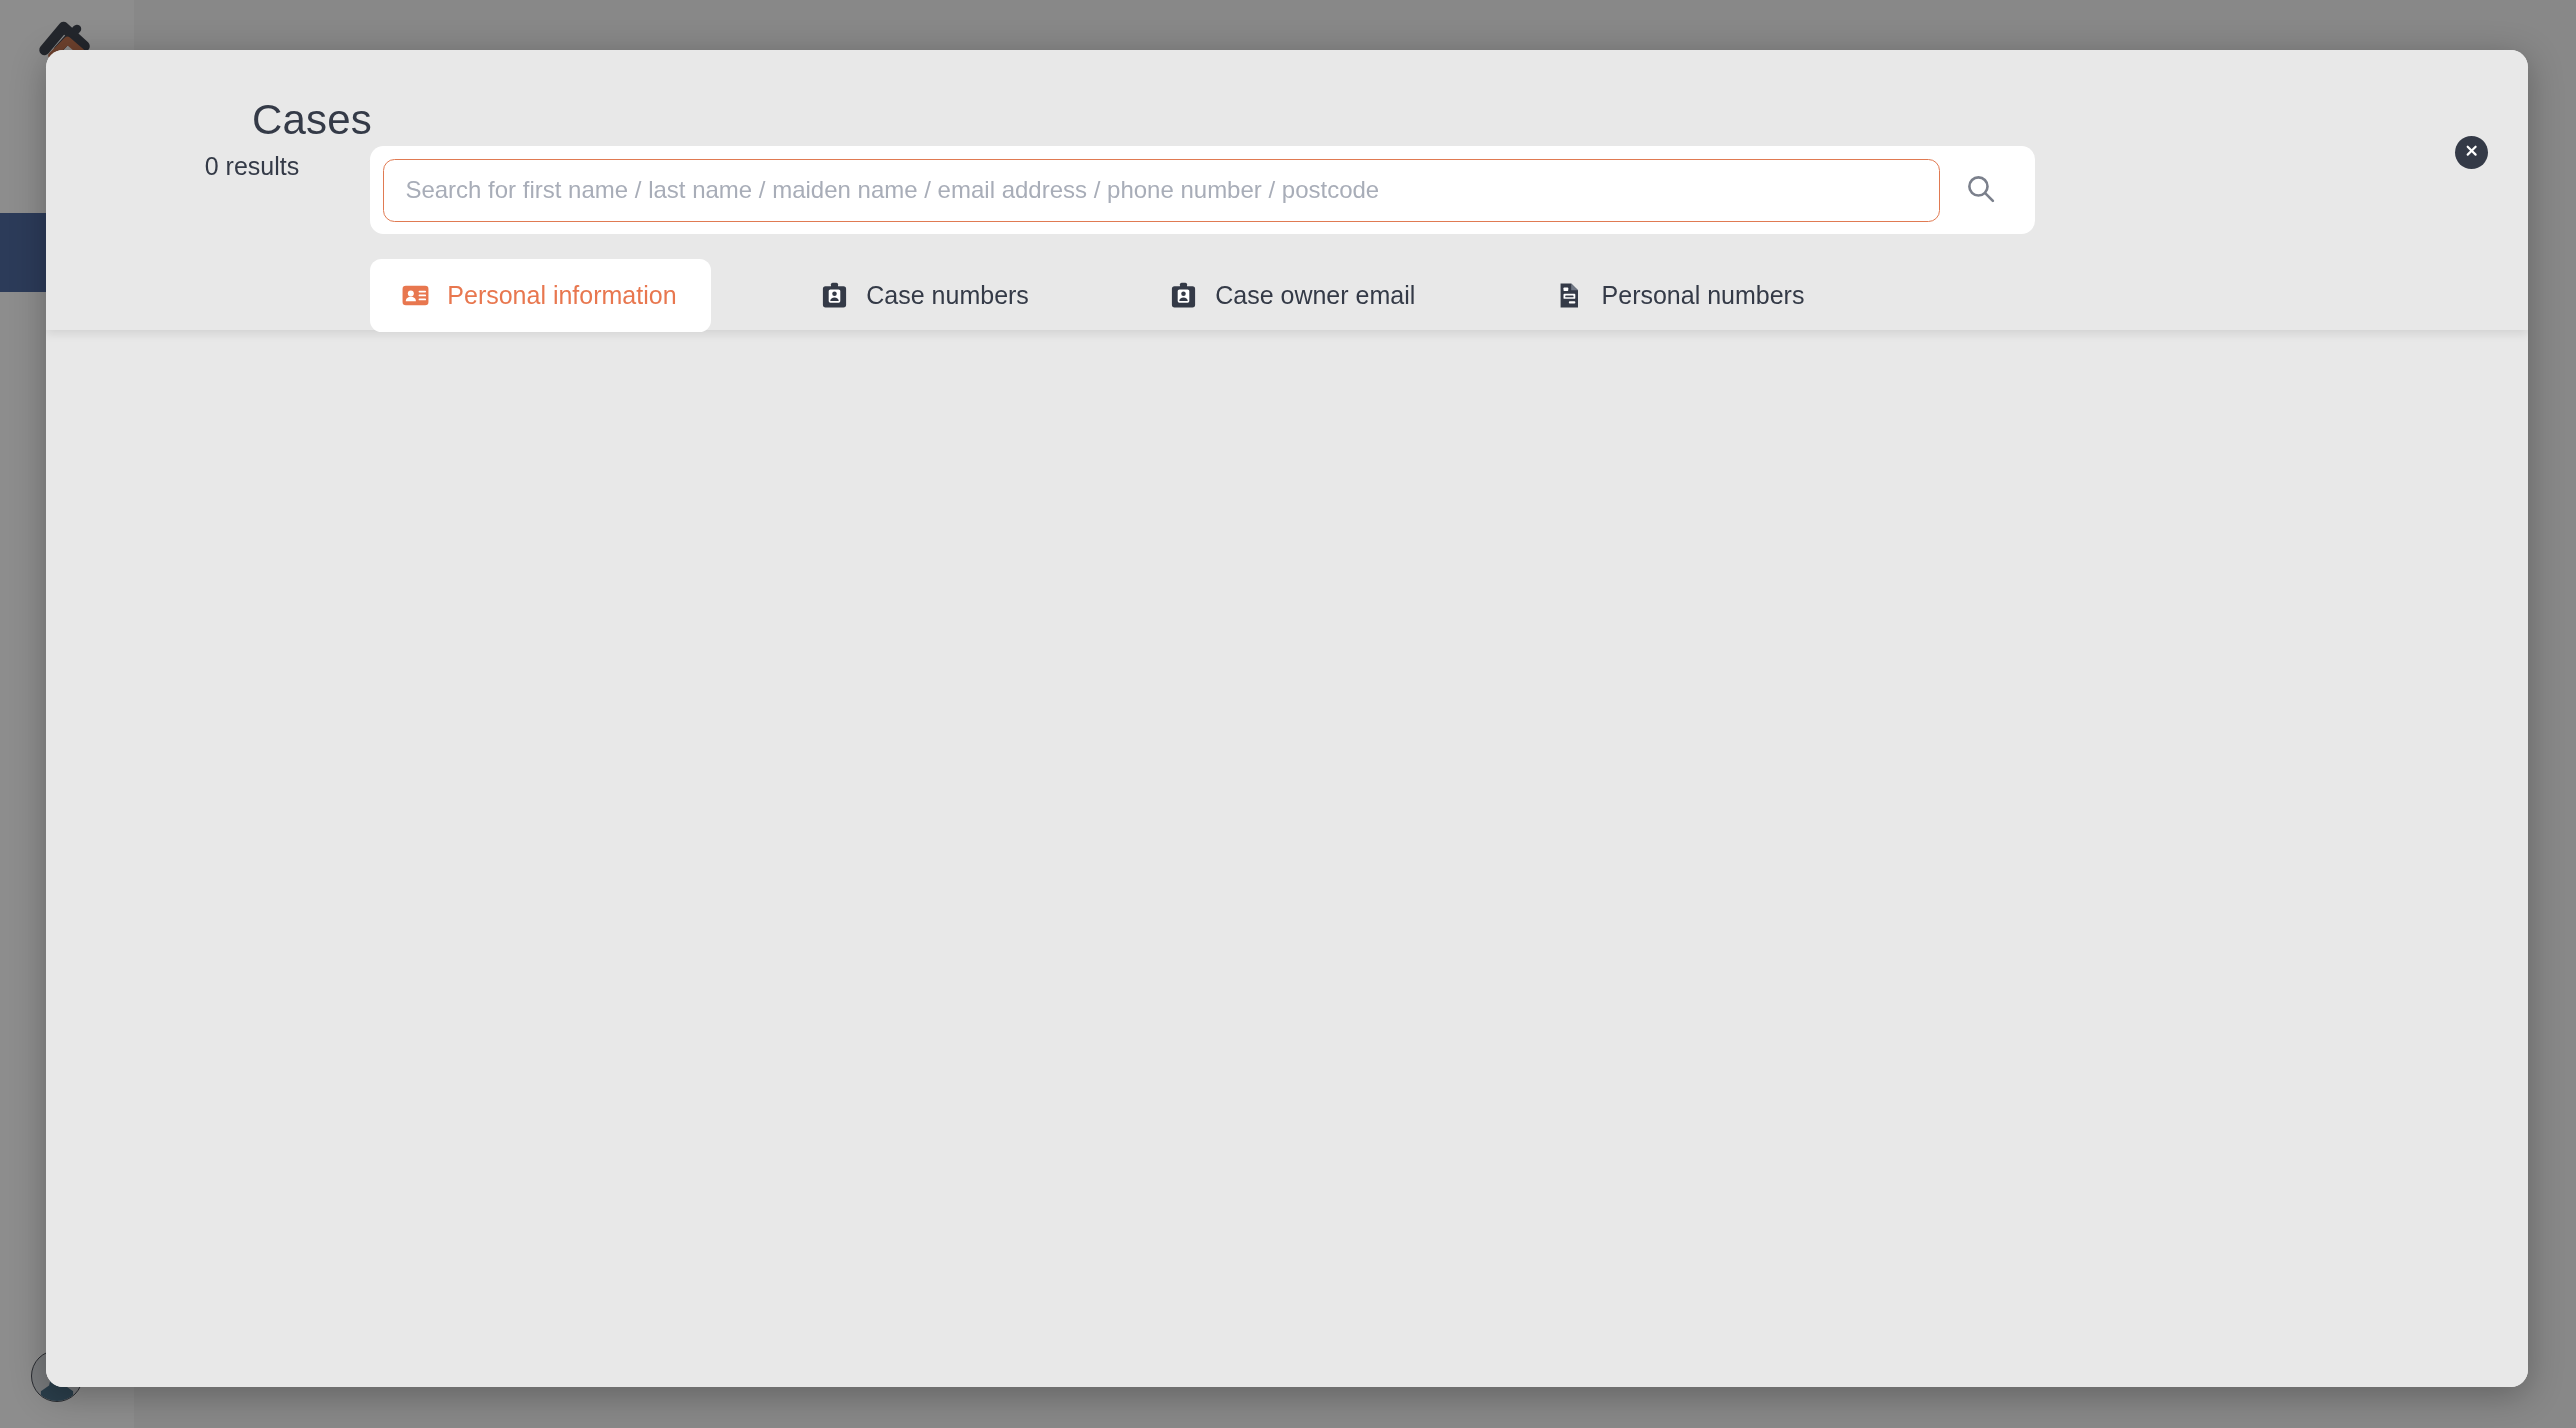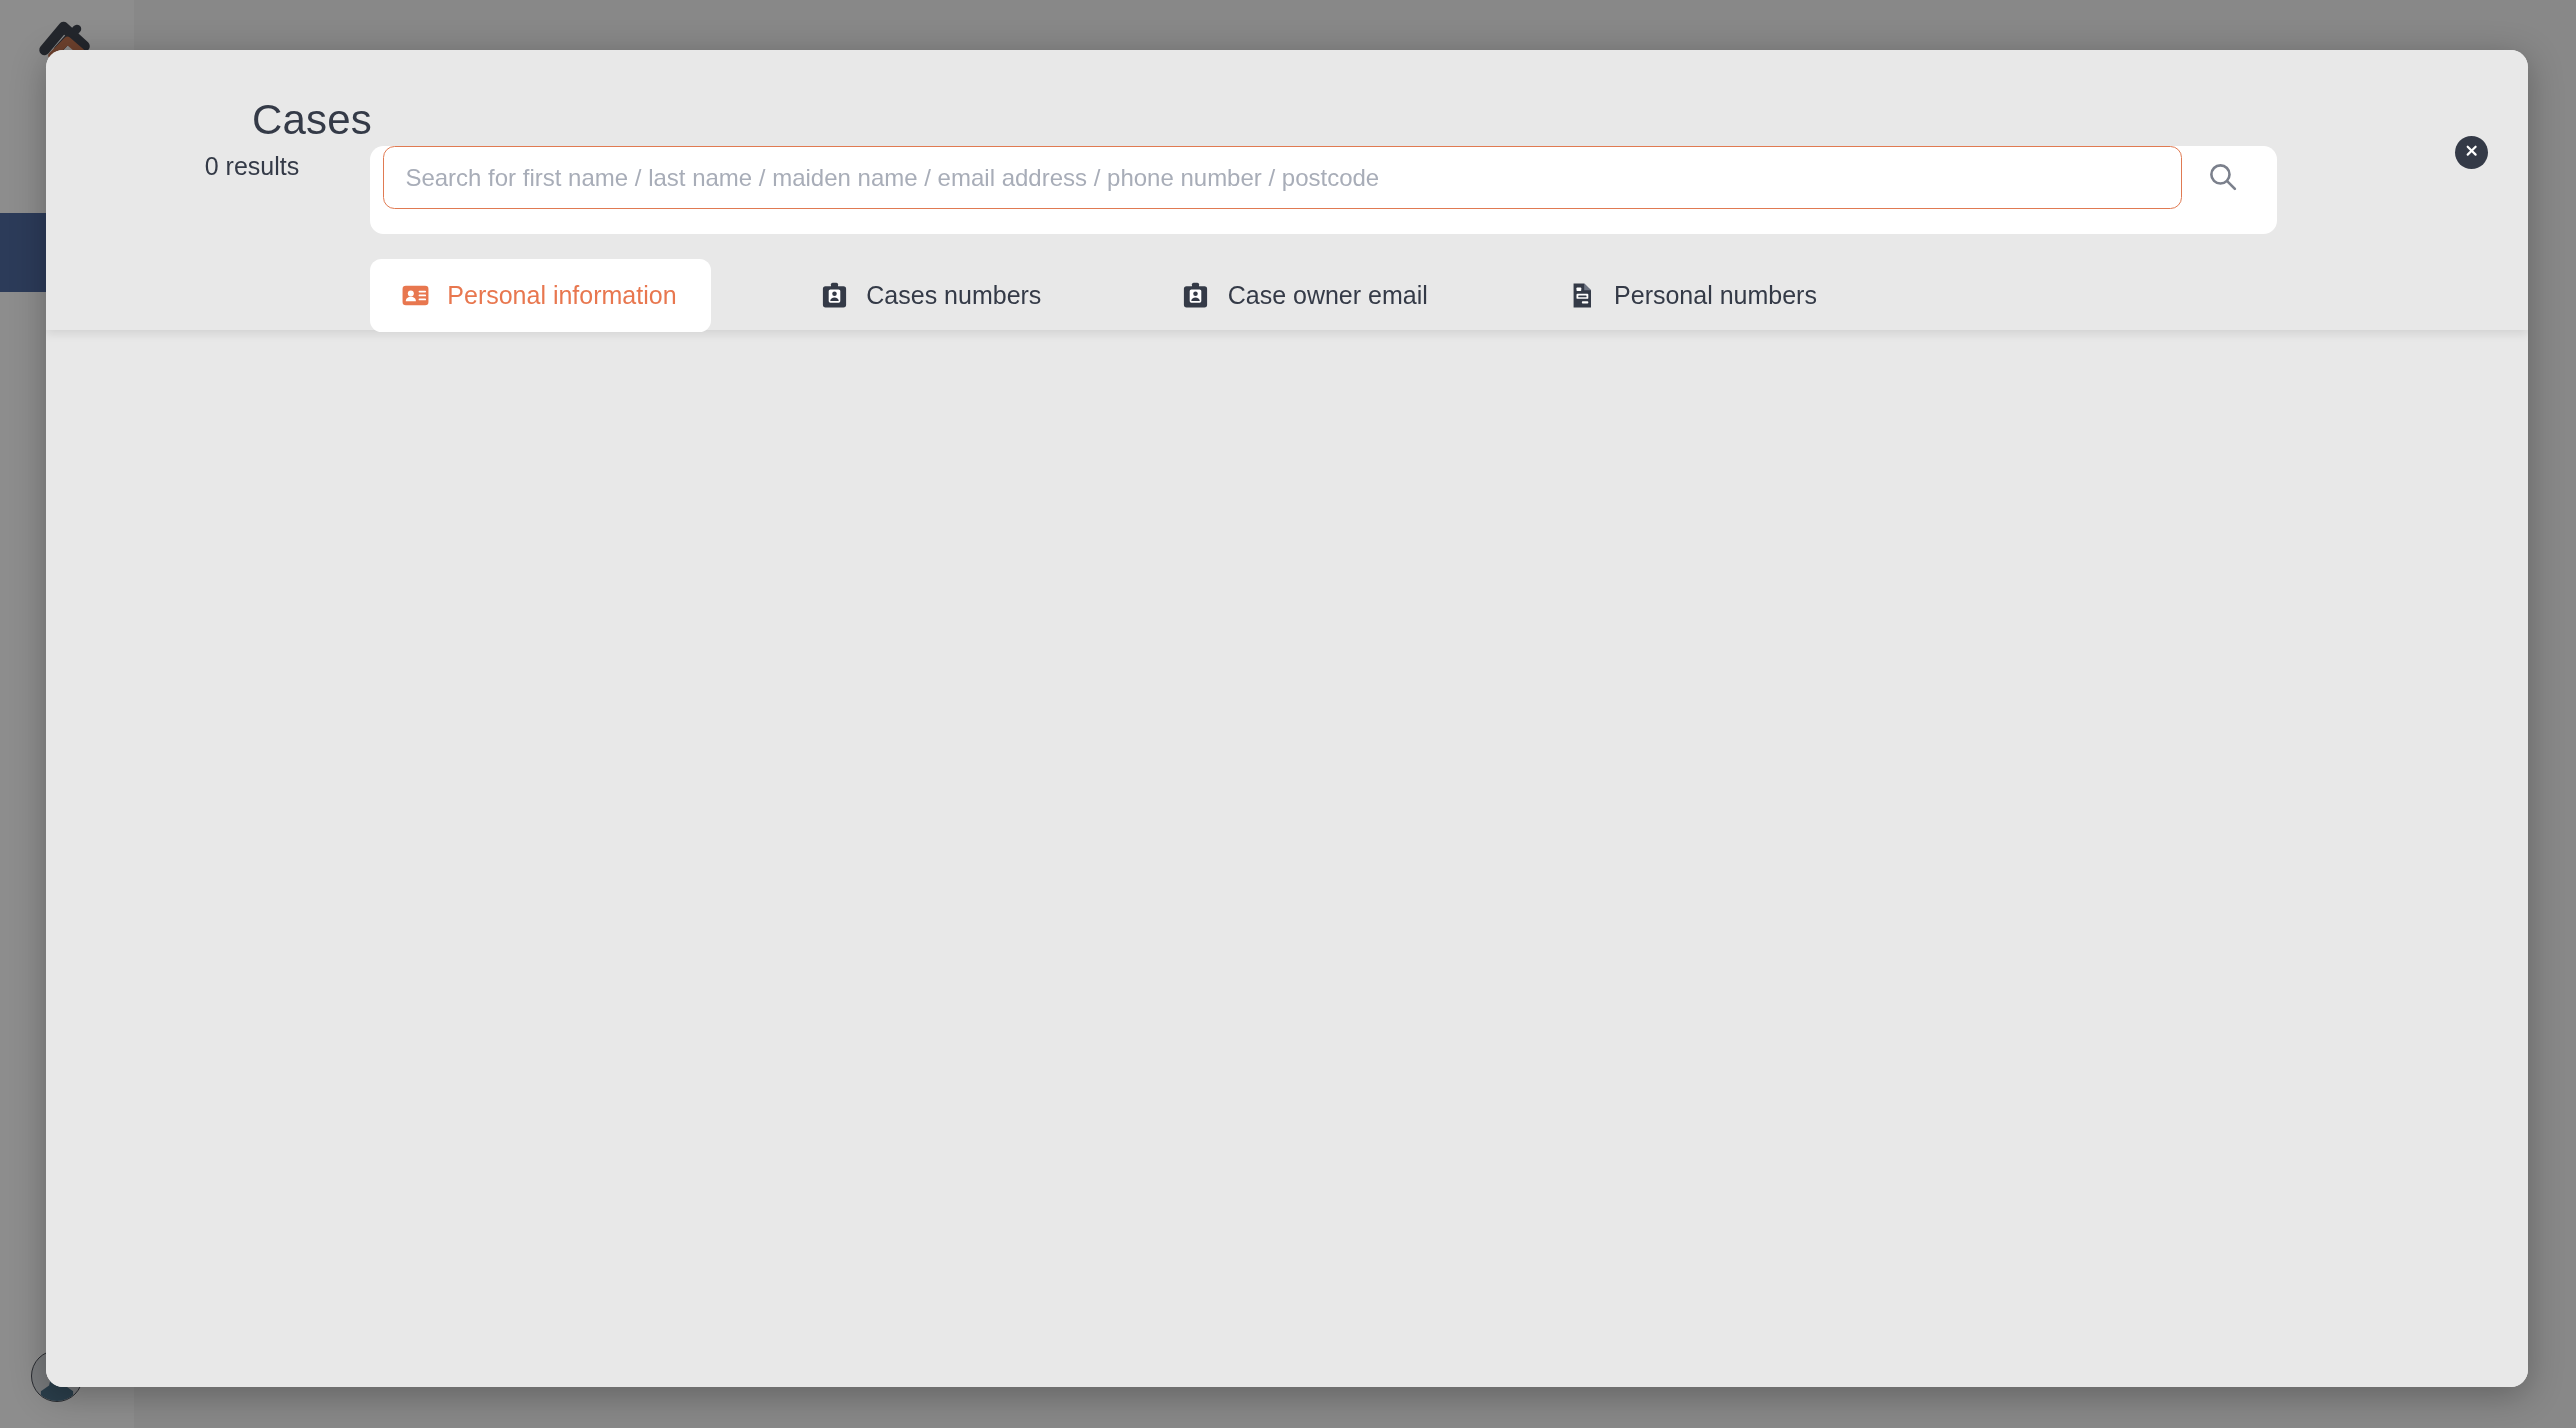--- a/index.html
+++ b/index.html
@@ -124,25 +124,26 @@
     font-size: 25px;
     color: #343a47;
     font-weight: 400;
   }
 
   
   #search-card {
     position: absolute;
     left: 324px;
     top: 96px;
-    width: 1907px;
+    width: 1665px;
     height: 88px;
     background: #ffffff;
     border-radius: 13.4px;
     display: flex;
+    align-items: center;
     padding: 0 13.4px 0 13.4px;
   }
   #search-input {
     flex: 1;
     height: 63px;
     border: 1.4px solid #e07a52;
     border-radius: 11.5px;
     background: #ffffff;
     outline: none;
     padding: 0 21px;
@@ -302,21 +303,21 @@
       <button class="tab">
         <span class="tab-icon">
           <svg viewBox="0 0 28 28" width="29" height="29">
             <rect x="10.6" y="1.6" width="6.8" height="5.2" rx="1.6" fill="#343a47"></rect>
             <rect x="2.8" y="5" width="22.4" height="20.6" rx="2.6" fill="#343a47"></rect>
             <rect x="8.4" y="8.1" width="11.2" height="12.8" rx="1.6" fill="#ffffff"></rect>
             <circle cx="14" cy="12.4" r="2.2" fill="#343a47"></circle>
             <path d="M9.9 19.3c0-2.2 1.9-3.4 4.1-3.4s4.1 1.2 4.1 3.4z" fill="#343a47"></path>
           </svg>
         </span>
-        <span class="tab-label">Cases numbers</span>
+        <span class="tab-label">Case numbers</span>
       </button>
 
       <span class="tab-gap"></span>
 
       <button class="tab">
         <span class="tab-icon">
           <svg viewBox="0 0 28 28" width="29" height="29">
             <rect x="10.6" y="1.6" width="6.8" height="5.2" rx="1.6" fill="#343a47"></rect>
             <rect x="2.8" y="5" width="22.4" height="20.6" rx="2.6" fill="#343a47"></rect>
             <rect x="8.4" y="8.1" width="11.2" height="12.8" rx="1.6" fill="#ffffff"></rect>

